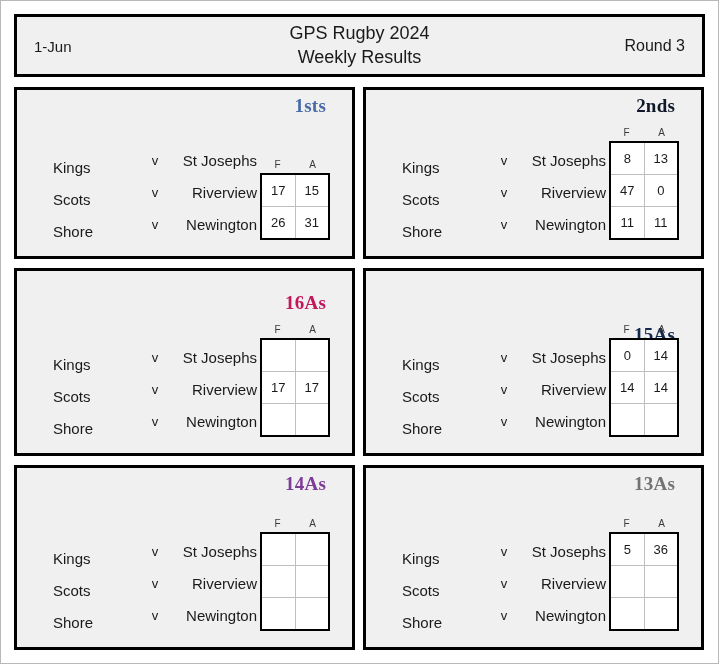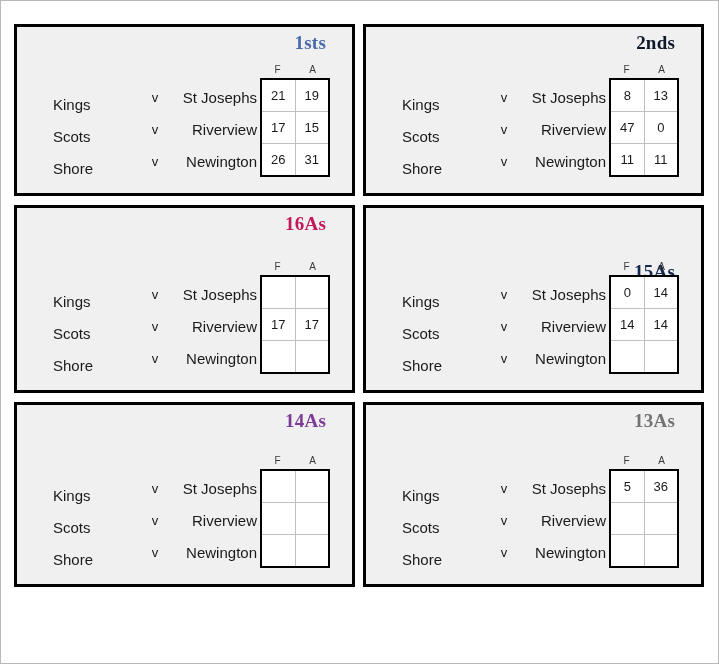--- a/index.html
+++ b/index.html
@@ -165,20 +165,28 @@
   }
   .score-cell:last-child {
     border-right: none;
   }
 </style>
 </head>
 <body>
 
 <div id="page">
 
+  <div class="header">
+    <span class="header-date">1-Jun</span>
+    <div class="header-center">
+      <div class="header-title">GPS Rugby 2024</div>
+      <div class="header-subtitle">Weekly Results</div>
+    </div>
+    <span class="header-round">Round 3</span>
+  </div>
 
   <div class="grid" id="grid">
       <div class="panel">
         <div class="panel-title" style="color: rgb(74, 107, 168);">1sts</div>
         <div class="fixtures">
           <div class="fixture-row">
             <span class="team-home">Kings</span>
             <span class="vee">v</span>
             <span class="team-away">St Josephs</span>
           </div>
@@ -192,24 +200,20 @@
             <span class="vee">v</span>
             <span class="team-away">Newington</span>
           </div>
         </div>
         <div class="scorebox">
           <div class="score-head">
             <div>F</div>
             <div>A</div>
           </div>
           <div class="score-grid">
-            <div class="score-row">
-              <div class="score-cell">21</div>
-              <div class="score-cell">19</div>
-            </div>
             <div class="score-row">
               <div class="score-cell">17</div>
               <div class="score-cell">15</div>
             </div>
             <div class="score-row">
               <div class="score-cell">26</div>
               <div class="score-cell">31</div>
             </div>
           </div>
         </div>
@@ -248,21 +252,21 @@
               <div class="score-cell">0</div>
             </div>
             <div class="score-row">
               <div class="score-cell">11</div>
               <div class="score-cell">11</div>
             </div>
           </div>
         </div>
       </div>
       <div class="panel">
-        <div class="panel-title" style="color: rgb(194, 24, 91);">16As</div>
+        <div class="panel-title" style="color: rgb(194, 24, 91); margin-top: 16px;">16As</div>
         <div class="fixtures">
           <div class="fixture-row">
             <span class="team-home">Kings</span>
             <span class="vee">v</span>
             <span class="team-away">St Josephs</span>
           </div>
           <div class="fixture-row">
             <span class="team-home">Scots</span>
             <span class="vee">v</span>
             <span class="team-away">Riverview</span>

